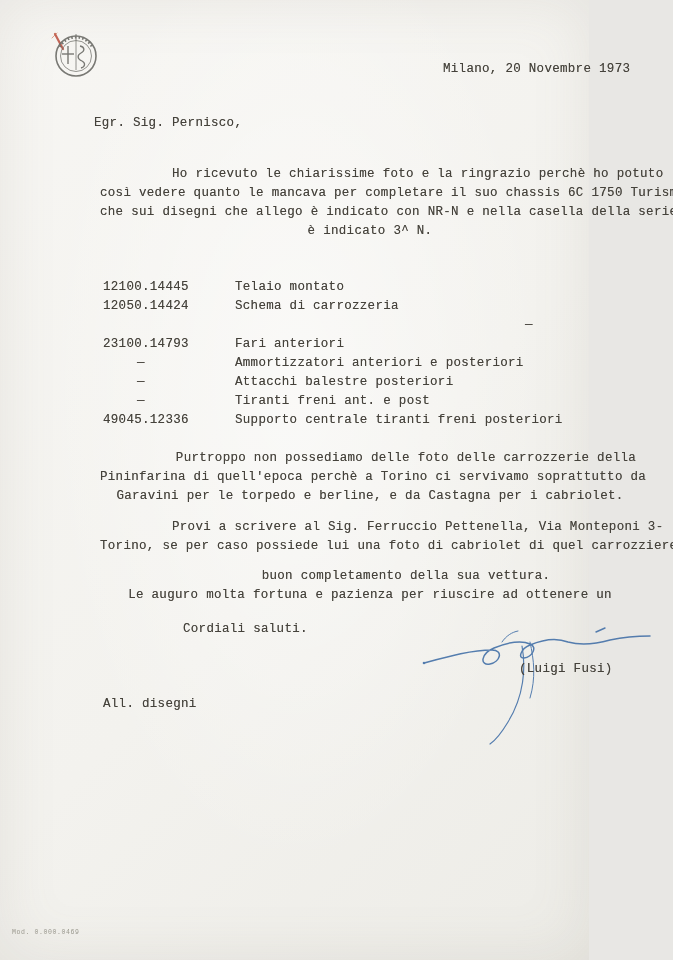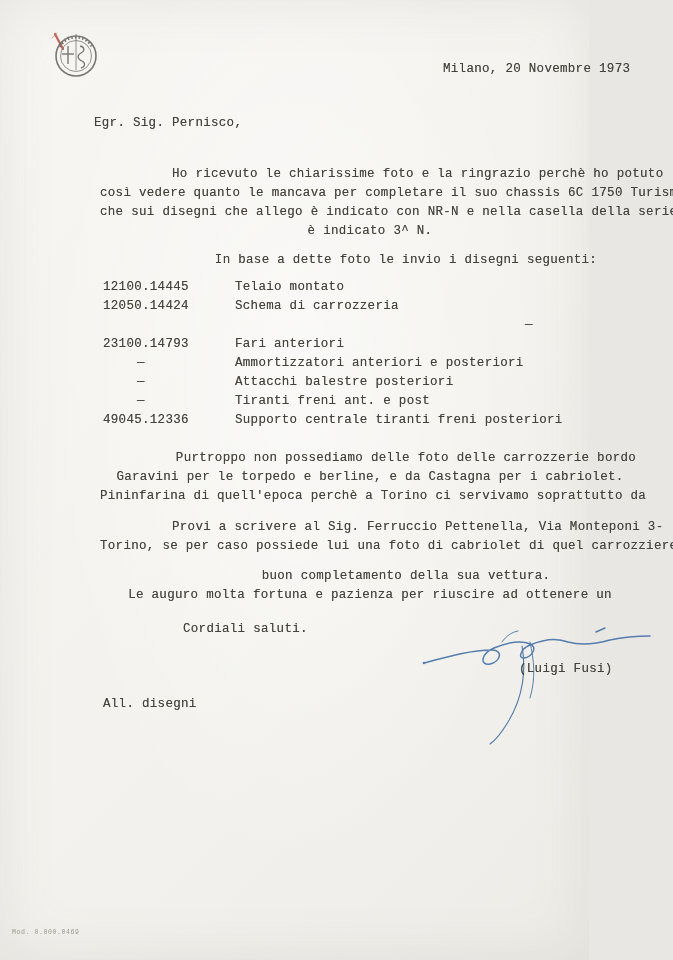--- a/index.html
+++ b/index.html
@@ -65,23 +65,20 @@
 
   <div class="typed" style="left:94px;top:114px">Egr. Sig. Pernisco,</div>
 
   <div class="typed para" style="left:100px;top:165px;width:540px">
       <div class="tline">Ho ricevuto le chiarissime foto e la ringrazio perchè ho potuto</div>
       <div class="tline">così vedere quanto le mancava per completare il suo chassis 6C 1750 Turismo,</div>
       <div class="tline">che sui disegni che allego è indicato con NR-N e nella casella della serie</div>
       <div class="tline">è indicato 3^ N.</div>
     </div>
 
-  <div class="typed para" style="left:100px;top:251px;width:540px">
-      <div class="tline">In base a dette foto le invio i disegni seguenti:</div>
-    </div>
 
   <div class="typed list" style="left:103px;top:278px;width:520px">
       <div class="drow">
         <div class="dnum">12100.14445</div>
         <div class="ddesc">Telaio montato</div>
       </div>
       <div class="drow">
         <div class="dnum">12050.14424</div>
         <div class="ddesc">Schema di carrozzeria</div>
       </div>
@@ -104,23 +101,23 @@
         <div class="dnum dash">—</div>
         <div class="ddesc">Tiranti freni ant. e post</div>
       </div>
       <div class="drow">
         <div class="dnum">49045.12336</div>
         <div class="ddesc">Supporto centrale tiranti freni posteriori</div>
       </div>
     </div>
 
   <div class="typed para" style="left:100px;top:449px;width:540px">
-      <div class="tline">Purtroppo non possediamo delle foto delle carrozzerie bordo</div>
+      <div class="tline">Purtroppo non possediamo delle foto delle carrozzerie della</div>
+      <div class="tline">Pininfarina di quell'epoca perchè a Torino ci servivamo soprattutto da</div>
       <div class="tline">Garavini per le torpedo e berline, e da Castagna per i cabriolet.</div>
-      <div class="tline">Pininfarina di quell'epoca perchè a Torino ci servivamo soprattutto da</div>
     </div>
 
   <div class="typed para" style="left:100px;top:518px;width:545px">
       <div class="tline">Provi a scrivere al Sig. Ferruccio Pettenella, Via Monteponi 3-</div>
       <div class="tline">Torino, se per caso possiede lui una foto di cabriolet di quel carrozziere.</div>
     </div>
 
   <div class="typed para" style="left:100px;top:567px;width:540px">
       <div class="tline">buon completamento della sua vettura.</div>
       <div class="tline">Le auguro molta fortuna e pazienza per riuscire ad ottenere un</div>

